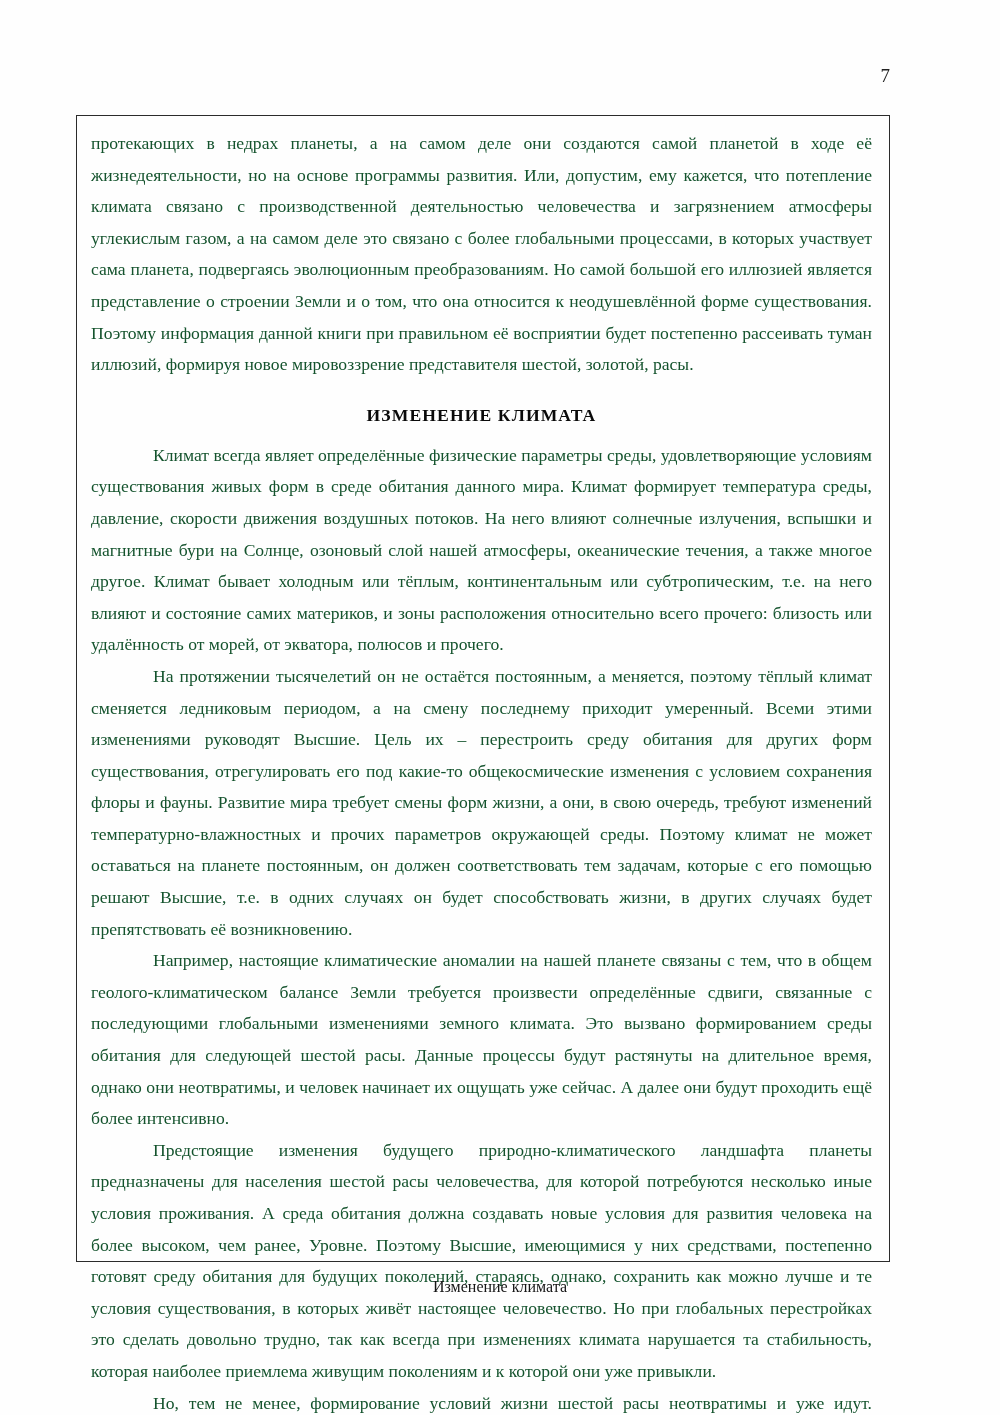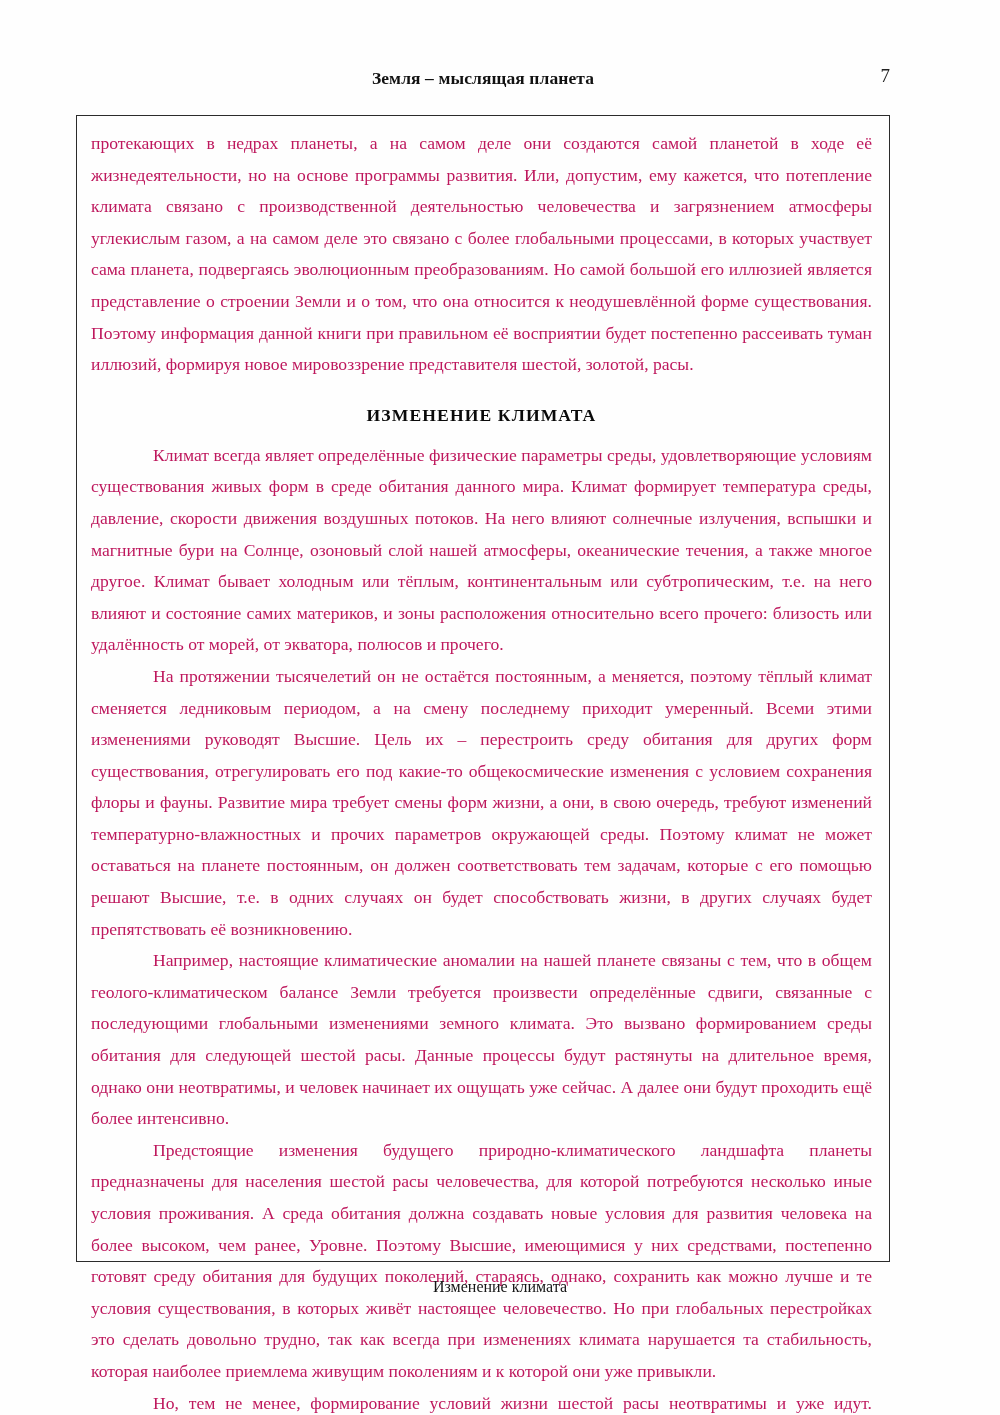--- a/index.html
+++ b/index.html
@@ -67,21 +67,21 @@
     height: 100%;
   }
 
   p.body-text {
     margin: 0;
     font-size: 17.6px;
     line-height: 31.6px;
     text-align: justify;
     text-justify: inter-word;
     hyphens: manual;
-    color: #be185d;
+    color: #14532d;
   }
   p.body-text.indent {
     text-indent: 62px;
   }
   p.body-text.noindent {
     text-indent: 0;
   }
 
   h2.section-heading {
     margin: 24px 0 14px 0;
@@ -102,23 +102,20 @@
     text-align: center;
     font-size: 16px;
     color: #151515;
   }
 </style>
 </head>
 <body>
 
 <div class="page">
 
-  <div class="running-head">
-    <span class="running-head-title">Земля – мыслящая планета</span>
-  </div>
 
   <div class="page-number">7</div>
 
   <div class="text-frame">
     <div class="frame-inner">
 
       <p class="body-text noindent">протекающих в недрах планеты, а на самом деле они создаются самой планетой в ходе её жизнедеятельности, но на основе программы развития. Или, допустим, ему кажется, что потепление климата связано с производственной деятельностью человечества и загрязнением атмосферы углекислым газом, а на самом деле это связано с более глобальными процессами, в которых участвует сама планета, подвергаясь эволюционным преобразованиям. Но самой большой его иллюзией является представление о строении Земли и о том, что она относится к неодушевлённой форме существования. Поэтому информация данной книги при правильном её восприятии будет постепенно рассеивать туман иллюзий, формируя новое мировоззрение представителя шестой, золотой, расы.</p>
 
       <h2 class="section-heading">ИЗМЕНЕНИЕ  КЛИМАТА</h2>
 

